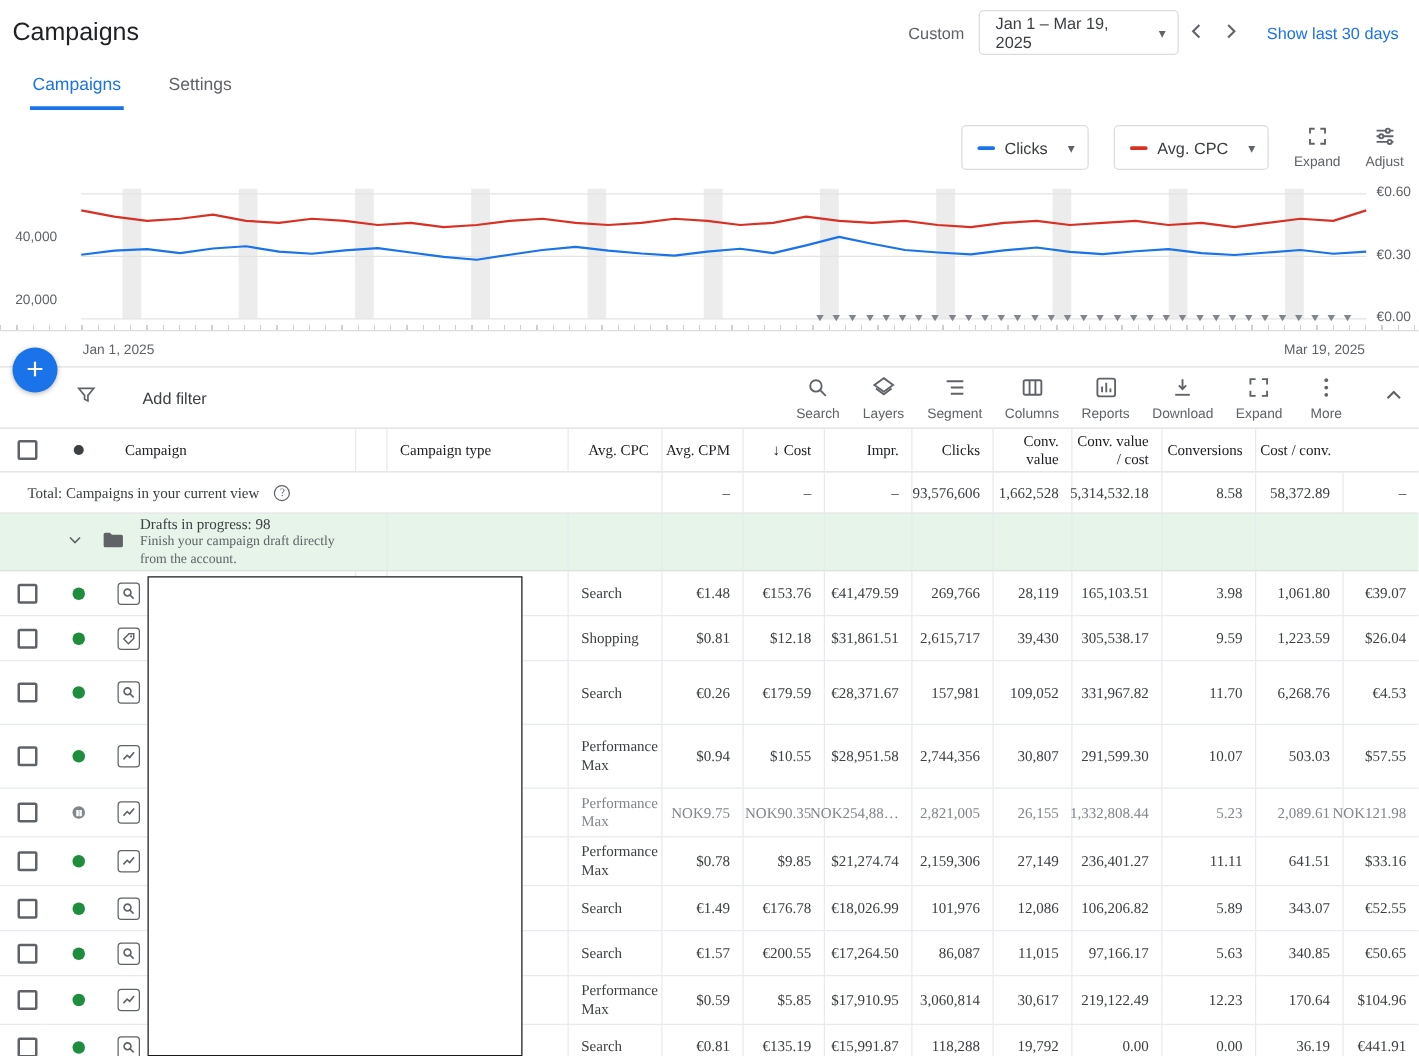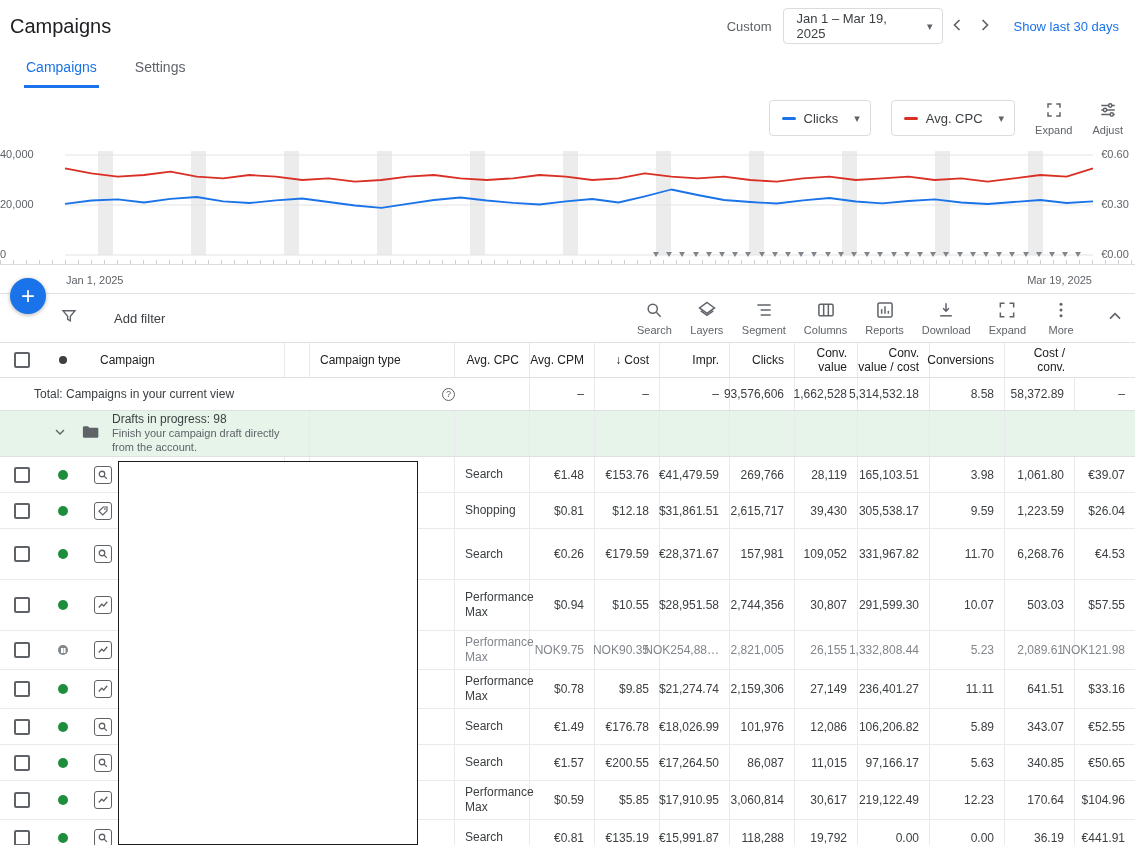--- a/index.html
+++ b/index.html
@@ -30,21 +30,21 @@
   .chart-controls { position:absolute; top:12px; right:12px; display:flex; align-items:center; gap:20px; }
   .metric-select { display:flex; align-items:center; height:36px; border:1px solid #dadce0; border-radius:4px;
      padding:0 10px 0 12px; font-size:13px; color:#3c4043; cursor:pointer; gap:8px; }
   .metric-dash { width:14px; height:3px; border-radius:2px; display:inline-block; }
   .metric-dash.blue { background:#1a73e8; }
   .metric-dash.red { background:#d93025; }
   .icon-btn { display:flex; flex-direction:column; align-items:center; gap:3px; font-size:11px; color:#5f6368; cursor:pointer; }
   .icon-btn svg { width:18px; height:18px; stroke:#5f6368; fill:none; stroke-width:2; }
   #chart-svg { position:absolute; top:59px; left:0; }
   .axis-label { position:absolute; font-size:11px; color:#5f6368; }
-  .ax-left { left:0; width:58px; text-align:left; }
+  .ax-left { left:0; width:58px; text-align:center;margin-top:36px; }
   .ax-right { left:1097px; width:36px; text-align:center; }
   .timeline-track { position:absolute; top:172px; left:0; right:0; height:5px;
      background:repeating-linear-gradient(90deg,#cdd1d5 0 1px, transparent 1px 13px); border-bottom:1px solid #dadce0; }
   .annotations { position:absolute; top:164px; left:0; right:0; height:8px; }
   .ann { position:absolute; width:0; height:0; border-left:3px solid transparent; border-right:3px solid transparent; border-top:5px solid #80868b; }
   .date-axis { position:absolute; top:186px; font-size:11px; color:#5f6368; }
 
   
   .fab { position:absolute; top:278px; left:10px; width:36px; height:36px; border-radius:50%;
      background:#1a73e8; color:#fff; border:none; font-size:24px; line-height:34px; text-align:center;
@@ -56,34 +56,34 @@
   .add-filter svg { width:18px; height:18px; stroke:#5f6368; fill:none; stroke-width:1.8; }
   .add-filter-label { font-size:13px; color:#3c4043; }
   .tool-actions { margin-left:auto; display:flex; align-items:center; }
   .tool-item { display:flex; flex-direction:column; align-items:center; gap:2px; font-size:11px; color:#5f6368;
      padding:0 9px; min-width:52px; cursor:pointer; }
   .tool-item svg { width:20px; height:20px; stroke:#5f6368; fill:none; stroke-width:1.8; }
   .collapse-btn { margin-left:14px; background:none; border:none; cursor:pointer; padding:4px; }
   .collapse-btn svg { width:20px; height:20px; stroke:#5f6368; fill:none; stroke-width:2; }
 
   
-  .grid { display:grid; grid-template-columns:44px 38px 203px 25px 145px 75px 65px 65px 70px 65px 63px 72px 75px 70px 60px; align-items:center; }
+  .grid { display:grid; grid-template-columns:44px 38px 203px 25px 145px 75px 65px 65px 70px 65px 63px 72px 75px 70px 60px; align-items:center;font-family:Liberation Serif, serif; }
   .cell { font-size:12px; color:#3c4043; padding:4px 0; min-height:100%; display:flex; align-items:center; }
   .cell.b { border-right:1px solid #e8eaed; height:100%; }
   .cell.num { justify-content:flex-end; padding-right:10px; text-align:right; }
   .cell.lft { padding-left:14px; }
   .thead { height:36px; border-top:1px solid #e0e0e0; border-bottom:1px solid #e0e0e0; }
   .thead .cell { font-weight:500; color:#202124; line-height:1.2; }
   .sort-arrow { margin-right:3px; }
   .c-check { justify-content:center; }
   .c-status { justify-content:center; }
   .checkbox { width:16px; height:16px; border:2px solid #5f6368; border-radius:2px; background:#fff; display:inline-block; cursor:pointer; }
   .header-dot { width:8px; height:8px; border-radius:50%; background:#3c4043; display:inline-block; }
   .total-row { height:33px; border-bottom:1px solid #e0e0e0; }
-  .total-label { grid-column:1 / 6; padding-left:34px; gap:6px;justify-content:space-between; }
+  .total-label { grid-column:1 / 6; padding-left:22px; gap:6px; }
   .help-circle { width:13px; height:13px; border:1px solid #5f6368; border-radius:50%; color:#5f6368;
      font-size:9px; display:inline-flex; align-items:center; justify-content:center; margin-left:6px; }
   .drafts-row { height:46px; background:#e6f4ea; border-bottom:1px solid #e0e0e0; }
   .drafts-main { grid-column:1 / 4; padding-left:52px; gap:12px; }
   .drafts-main svg { flex:none; }
   .drafts-text { line-height:1.25; max-width:180px; }
   .drafts-title { font-size:12px; color:#3c4043; }
   .drafts-sub { font-size:11px; color:#5f6368; }
   .row { min-height:36px; border-bottom:1px solid #e8eaed; }
   .row.tall { min-height:51px; }

